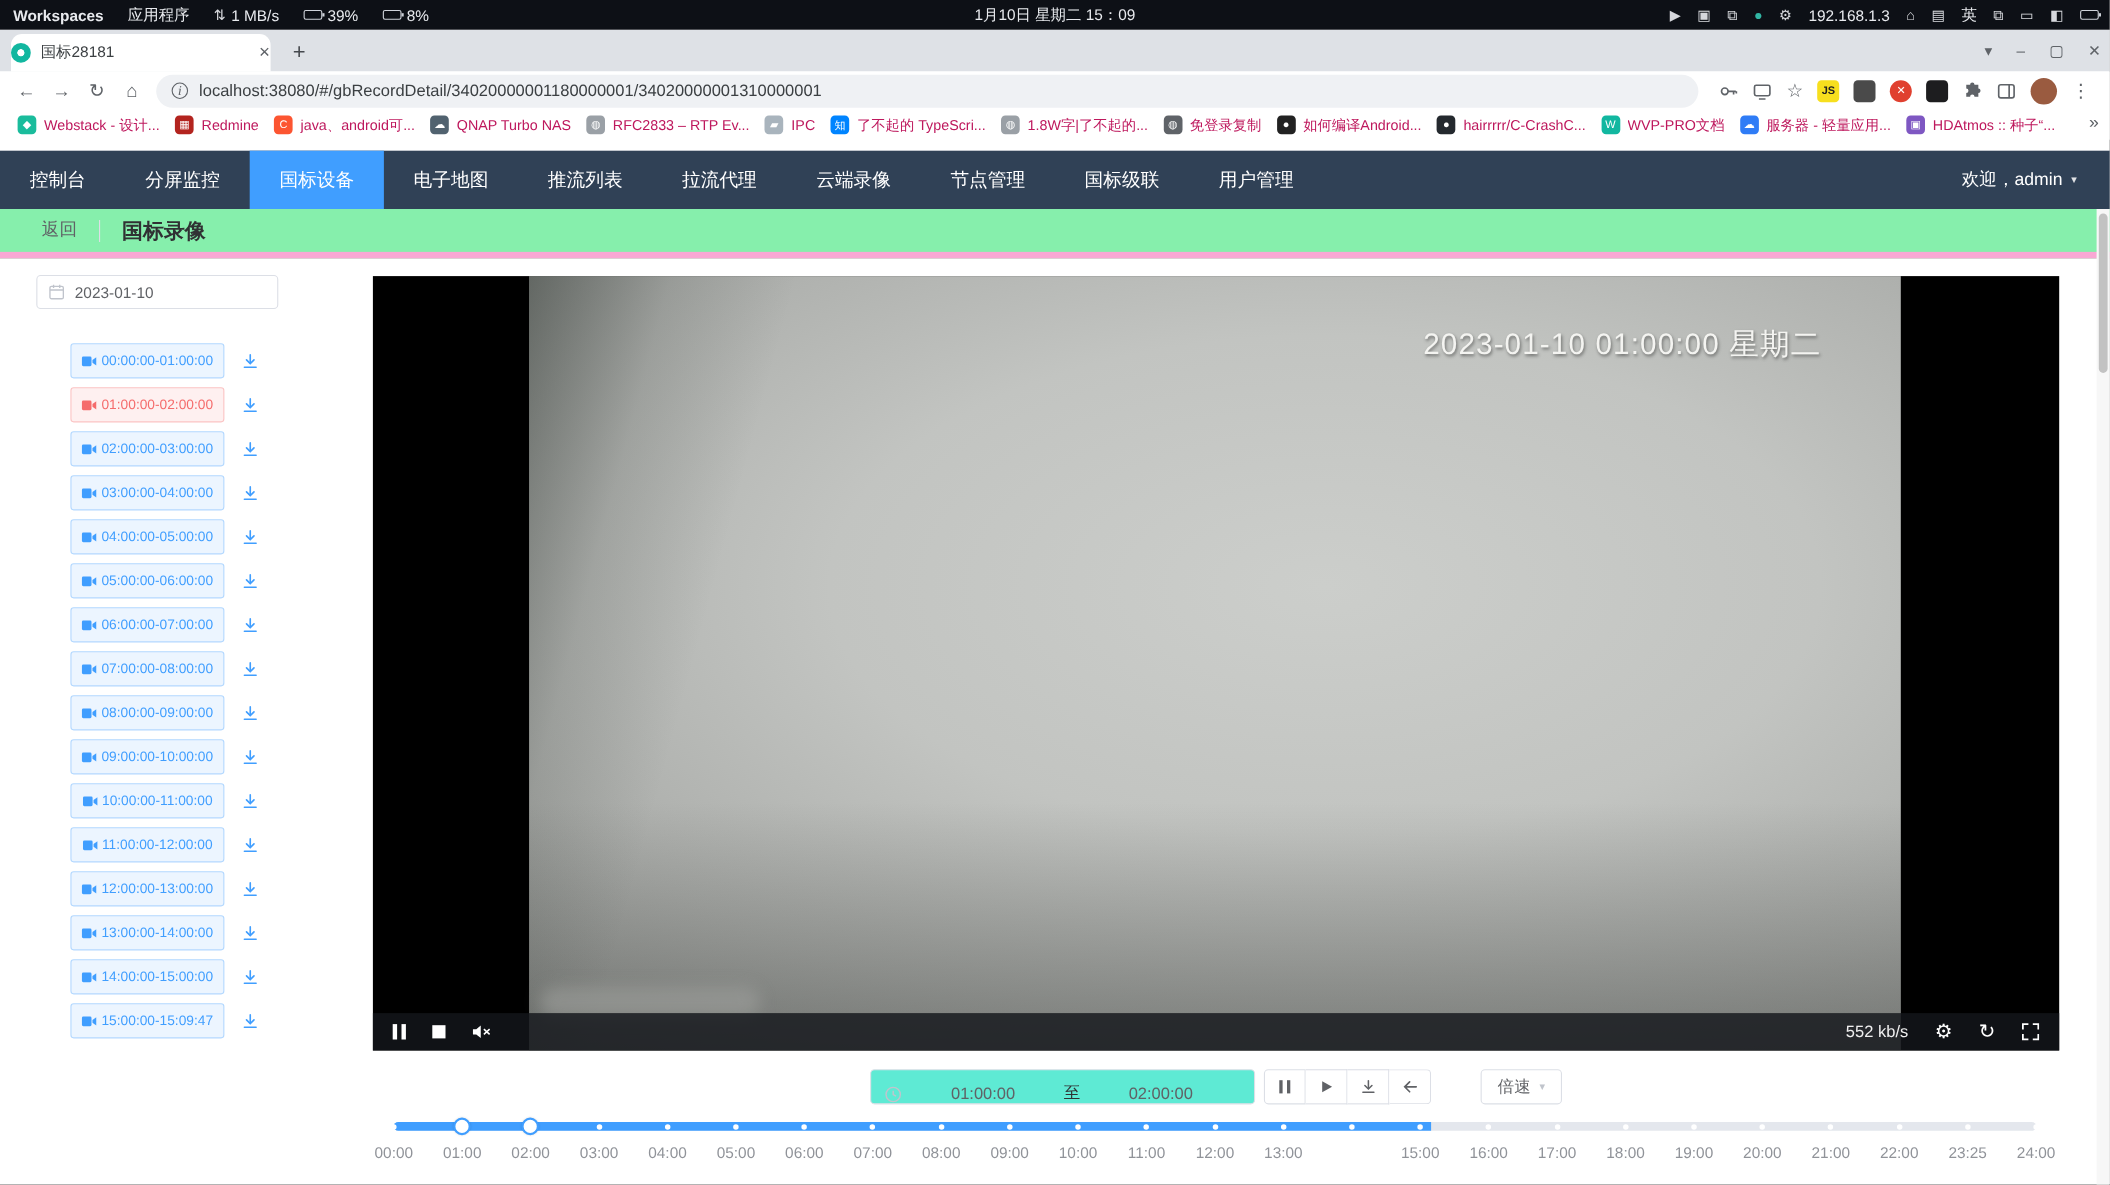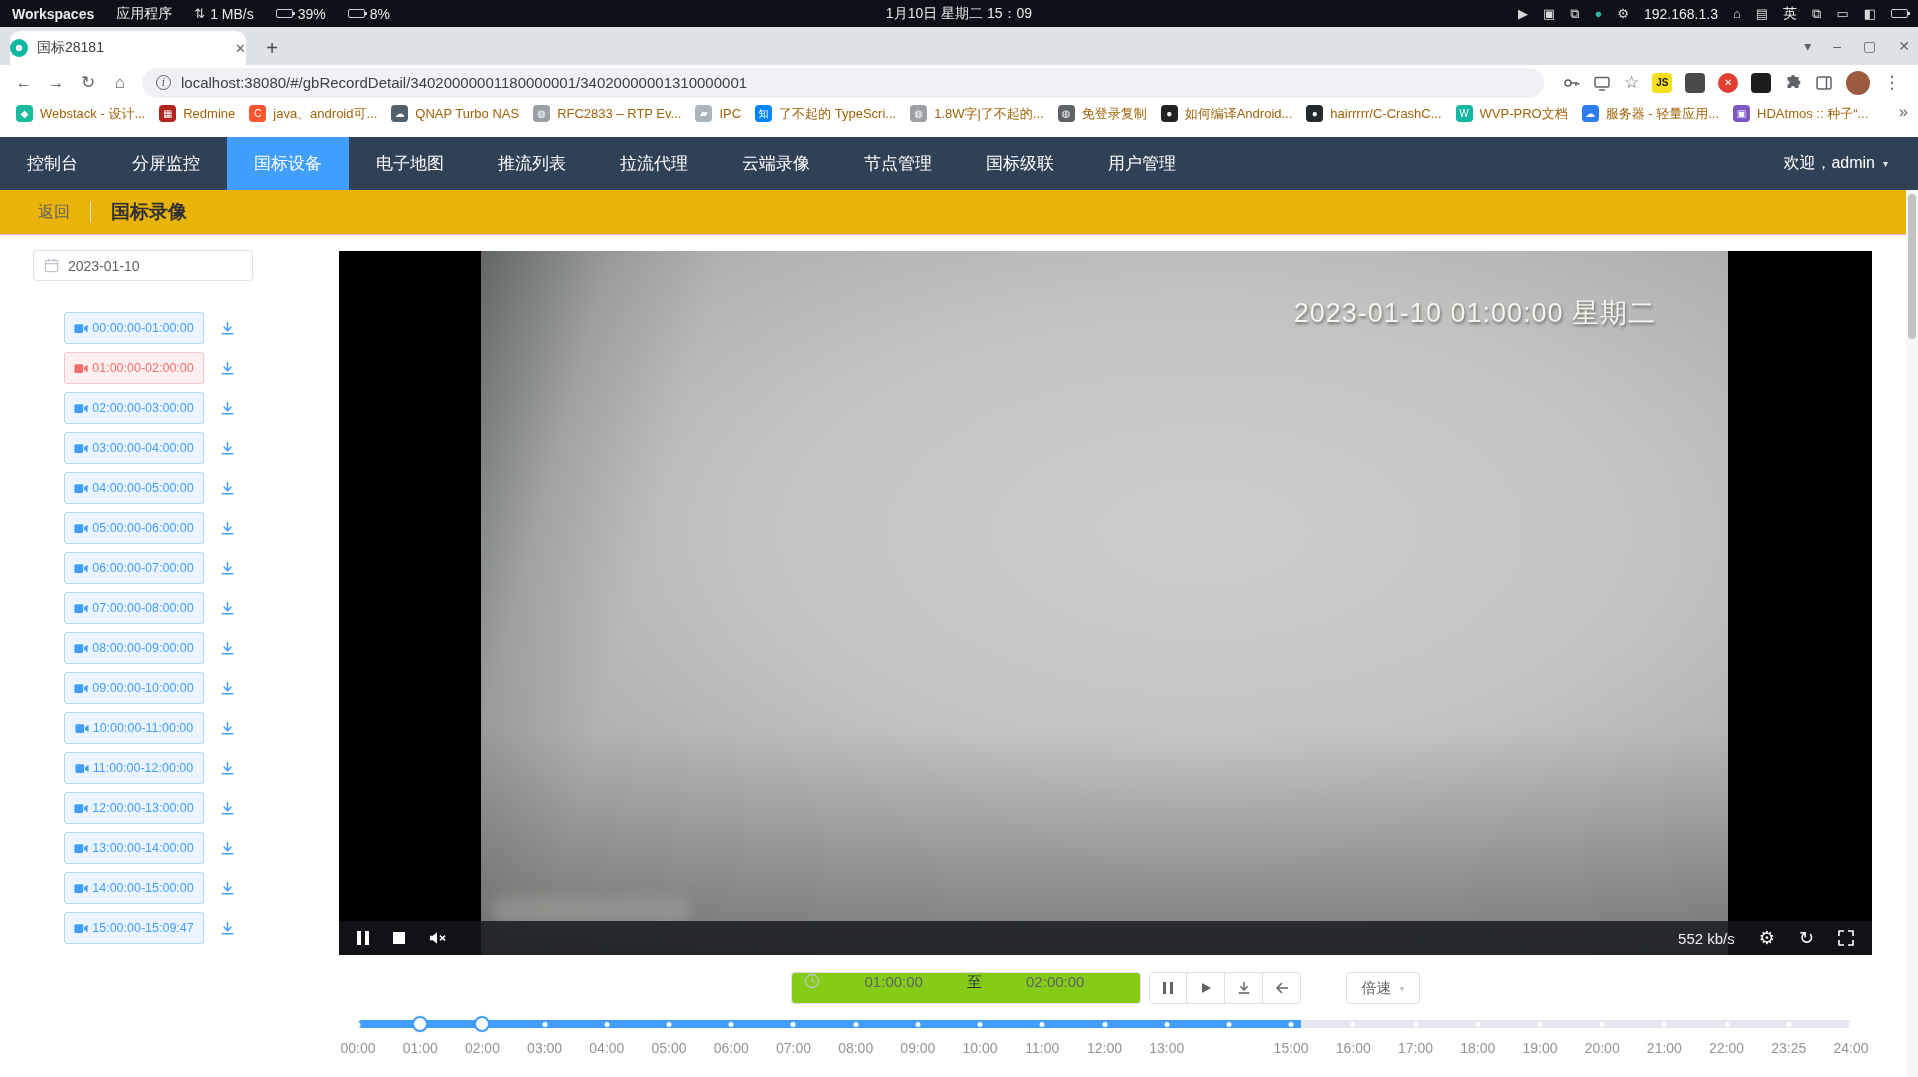--- a/index.html
+++ b/index.html
@@ -52,35 +52,35 @@
   .avatar { width:24px; height:24px; border-radius:50%; background:#9a5b40; flex:none; }
   .star { font-size:17px; }
   .menu3 { font-size:17px; }
 
   
   #bmbar { position:absolute; left:0; top:100px; width:1918px; height:27px; background:#fff;
            display:flex; align-items:center; padding:0 34px 0 10px; gap:2px; overflow:hidden; }
   .bm { display:flex; align-items:center; gap:7px; padding:2px 6px; border-radius:6px; flex:none; }
   .bm .fav { width:17px; height:17px; border-radius:4px; color:#fff; font-size:10px; display:flex;
              align-items:center; justify-content:center; flex:none; }
-  .bm .lbl { font-size:13px; color:#a16207; white-space:nowrap; max-width:138px; overflow:hidden; }
+  .bm .lbl { font-size:13px; color:#be185d; white-space:nowrap; max-width:138px; overflow:hidden; }
   #bm-more { position:absolute; right:10px; top:3px; color:#5f6368; font-size:16px; }
 
   
   #appnav { position:absolute; left:0; top:137px; width:1918px; height:53px; background:#304156;
             display:flex; align-items:center; }
   .nav-item { height:100%; display:flex; align-items:center; padding:0 27px; color:#fff; font-size:17px; }
   .nav-item.active { background:#409eff; }
   #nav-right { margin-left:auto; margin-right:30px; color:#fff; font-size:16px; display:flex;
                align-items:center; gap:8px; }
   #nav-right .caret { font-size:10px; opacity:.85; }
 
   
-  #subheader { position:absolute; left:0; top:190px; width:1918px; height:45px; background:#eab308;
-               border-bottom:1px solid #f9a8d4; display:flex; align-items:center; padding-left:30px; }
+  #subheader { position:absolute; left:0; top:190px; width:1918px; height:45px; background:#86efac;
+               border-bottom:6px solid #f9a8d4; display:flex; align-items:center; padding-left:30px; }
   #back { display:flex; align-items:center; gap:8px; color:#606266; font-size:16px; }
   #back .arr { font-size:18px; }
   .vdiv { width:1px; height:20px; background:#dcdfe6; margin:0 20px; }
   #page-title { font-size:19px; font-weight:bold; color:#303133; }
 
   
   #date-input { position:absolute; left:33px; top:250px; width:220px; height:31px; border:1px solid #dcdfe6;
                 border-radius:4px; display:flex; align-items:center; padding:0 10px; gap:9px; background:#fff; }
   #date-input .cal { color:#c0c4cc; display:flex; }
   #date-input .val { font-size:14px; color:#606266; }
@@ -110,22 +110,22 @@
   #vbar .sp { flex:1; }
   #vbar .rate { font-size:15px; color:#f0f0f0; }
   .vic { display:flex; align-items:center; justify-content:center; line-height:1; }
   .vic.glyph { font-size:18px; }
   .pbars { width:12px; height:14px; border-left:4px solid #fff; border-right:4px solid #fff; }
   .stopsq { width:12px; height:12px; background:#fff; }
 
   
   #ctrlrow { position:absolute; left:339px; top:972px; width:1533px; display:flex;
              justify-content:center; align-items:center; }
-  #rangebox { width:350px; height:32px; border:1px solid #dcdfe6; border-radius:4px; background:#84cc16;
-              display:flex; align-items:flex-start; padding:0 12px; }
+  #rangebox { width:350px; height:32px; border:1px solid #dcdfe6; border-radius:4px; background:#5eead4;
+              display:flex; align-items:flex-end; padding:0 12px; }
   #rangebox .clk { color:#c0c4cc; display:flex; flex:none; }
   #rangebox .t { flex:1; text-align:center; font-size:15px; color:#606266; }
   #rangebox .sep { font-size:15px; color:#303133; }
   #btngroup { display:flex; margin-left:8px; }
   .pbtn { width:38px; height:32px; background:#fff; border:1px solid #dcdfe6; border-left:none;
           display:flex; align-items:center; justify-content:center; color:#606266; cursor:pointer; }
   .pbtn:first-child { border-left:1px solid #dcdfe6; border-radius:4px 0 0 4px; }
   .pbtn:last-child { border-radius:0 4px 4px 0; }
   .pbtn .bars { width:10px; height:12px; border-left:3px solid #606266; border-right:3px solid #606266; }
   #speed { margin-left:45px; height:32px; border:1px solid #dcdfe6; border-radius:4px; background:#fff;

